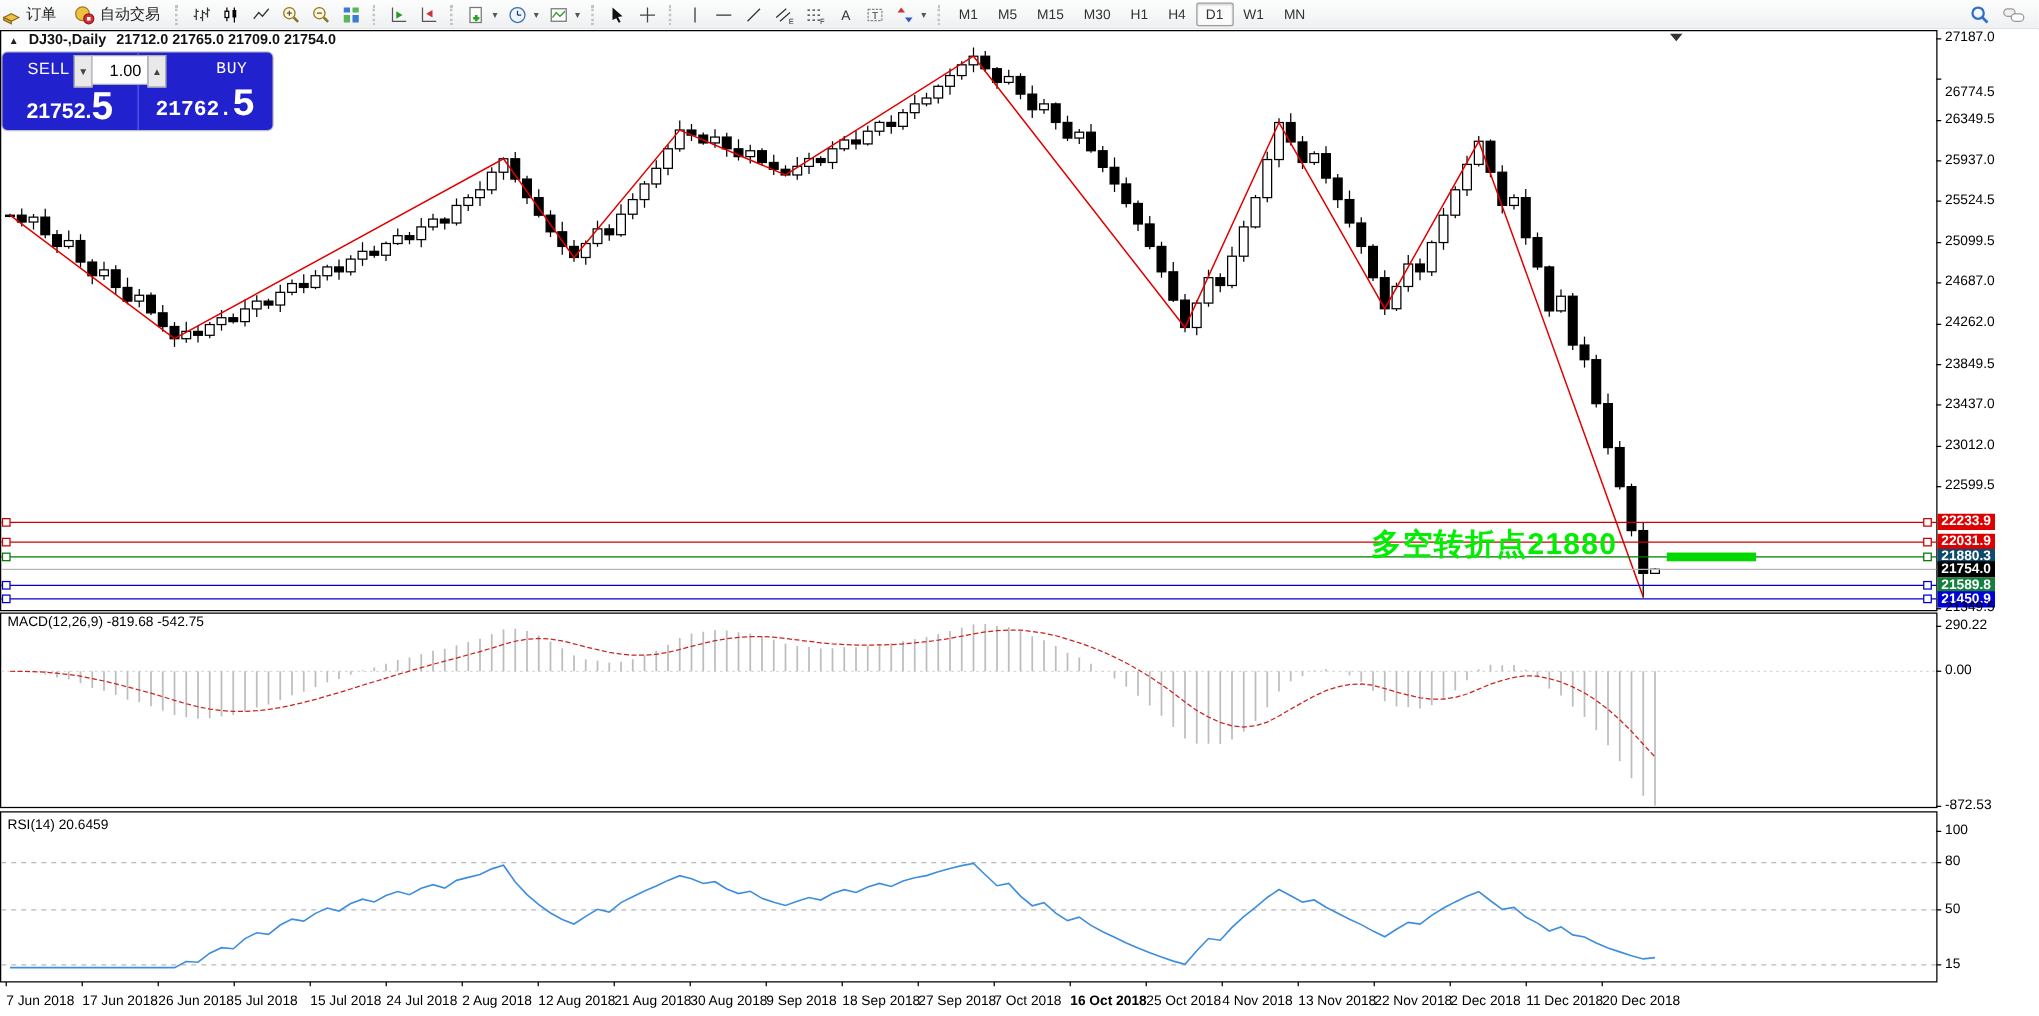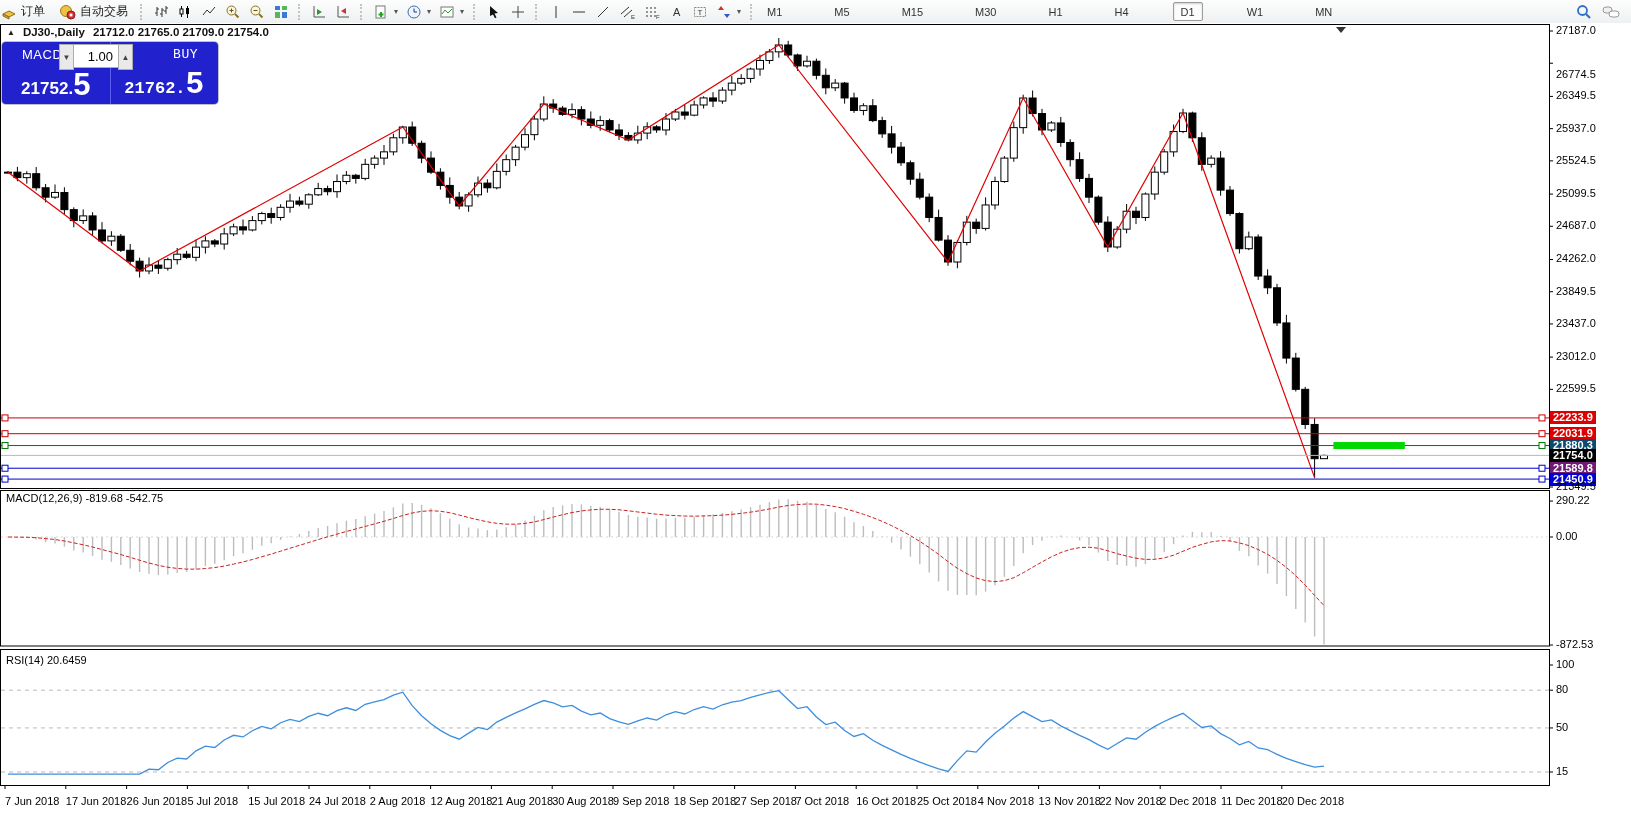--- a/index.html
+++ b/index.html
@@ -281,21 +281,21 @@
       <span class="ticon">
     <svg width="16" height="16">
           <polygon points="5,2 8,6 2,6" fill="#cc3333"></polygon>
           <polygon points="11,14 14,10 8,10" fill="#3355cc"></polygon>
         </svg>
       </span>
       <span class="caret">▾</span>
     </button>
   <span class="grip"></span>
 
-  <div id="tf-group" style="display:flex;align-items:flex-end;gap:36px;">
+  <div id="tf-group" style="display:flex;align-items:flex-end;">
       <button class="tbtn tf">M1</button>
       <button class="tbtn tf">M5</button>
       <button class="tbtn tf">M15</button>
       <button class="tbtn tf">M30</button>
       <button class="tbtn tf">H1</button>
       <button class="tbtn tf">H4</button>
       <button class="tbtn tf active">D1</button>
       <button class="tbtn tf">W1</button>
       <button class="tbtn tf">MN</button>
     </div>
@@ -821,21 +821,21 @@
     </svg>
 
   <div class="title-row">
     <span class="collapse">▲</span>
     <span>DJ30-,Daily</span>
     <span>21712.0 21765.0 21709.0 21754.0</span>
   </div>
 
   <div class="trade-panel">
     <div class="half sell">
-      <div class="side-label">MACD</div>
+      <div class="side-label">SELL</div>
       <div class="price">
         <span class="int">21752</span>
           <span class="dot">.</span>
           <span class="big">5</span>
       </div>
     </div>
     <div class="half buy">
       <div class="side-label">BUY</div>
       <div class="price">
         <span class="int">21762</span>
@@ -843,29 +843,30 @@
           <span class="big">5</span>
       </div>
     </div>
     <div class="vol-box">
       <button class="spin">▼</button>
       <div class="vol">1.00</div>
       <button class="spin">▲</button>
     </div>
   </div>
 
+  <div class="annotation">多空转折点21880</div>
   <div class="pane-label" id="macd-label">MACD(12,26,9) -819.68 -542.75</div>
   <div class="pane-label" id="rsi-label">RSI(14) 20.6459</div>
 
   <div id="price-axis">
       <div class="ptag" style="top: 388.415px; background: rgb(221, 0, 0);">22233.9</div>
       <div class="ptag" style="top: 404.194px; background: rgb(221, 0, 0);">22031.9</div>
       <div class="ptag" style="top: 416.036px; background: #0c4a6e;">21880.3</div>
       <div class="ptag" style="top: 425.902px; background: rgb(0, 0, 0);">21754.0</div>
-      <div class="ptag" style="top: 438.729px; background: #701a75;">21589.8</div>
+      <div class="ptag" style="top: 438.729px; background: #15803d;">21589.8</div>
       <div class="ptag" style="top: 449.579px; background: rgb(0, 0, 216);">21450.9</div>
       <div class="ptick" style="top: 1px;">27187.0</div>
       <div class="ptick" style="top: 45px;">26774.5</div>
       <div class="ptick" style="top: 66.4218px;">26349.5</div>
       <div class="ptick" style="top: 98.6445px;">25937.0</div>
       <div class="ptick" style="top: 130.867px;">25524.5</div>
       <div class="ptick" style="top: 164.066px;">25099.5</div>
       <div class="ptick" style="top: 196.289px;">24687.0</div>
       <div class="ptick" style="top: 229.488px;">24262.0</div>
       <div class="ptick" style="top: 261.711px;">23849.5</div>
@@ -889,21 +890,21 @@
       <div class="dlabel" style="left: 248.2px;">15 Jul 2018</div>
       <div class="dlabel" style="left: 309px;">24 Jul 2018</div>
       <div class="dlabel" style="left: 369.8px;">2 Aug 2018</div>
       <div class="dlabel" style="left: 430.6px;">12 Aug 2018</div>
       <div class="dlabel" style="left: 491.4px;">21 Aug 2018</div>
       <div class="dlabel" style="left: 552.2px;">30 Aug 2018</div>
       <div class="dlabel" style="left: 613px;">9 Sep 2018</div>
       <div class="dlabel" style="left: 673.8px;">18 Sep 2018</div>
       <div class="dlabel" style="left: 734.6px;">27 Sep 2018</div>
       <div class="dlabel" style="left: 795.4px;">7 Oct 2018</div>
-      <div class="dlabel" style="left: 856.2px;">16 Oct 2018</div>
+      <div class="dlabel" style="left: 856.2px; font-weight: bold;">16 Oct 2018</div>
       <div class="dlabel" style="left: 917px;">25 Oct 2018</div>
       <div class="dlabel" style="left: 977.8px;">4 Nov 2018</div>
       <div class="dlabel" style="left: 1038.6px;">13 Nov 2018</div>
       <div class="dlabel" style="left: 1099.4px;">22 Nov 2018</div>
       <div class="dlabel" style="left: 1160.2px;">2 Dec 2018</div>
       <div class="dlabel" style="left: 1221px;">11 Dec 2018</div>
       <div class="dlabel" style="left: 1281.8px;">20 Dec 2018</div>
     </div>
 </div>
 

